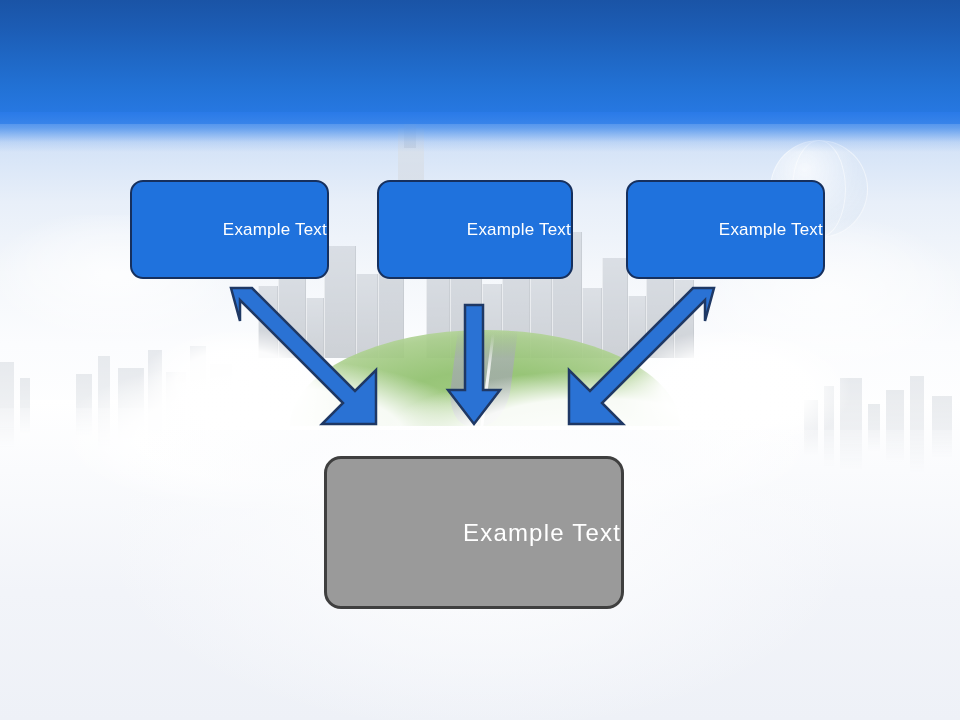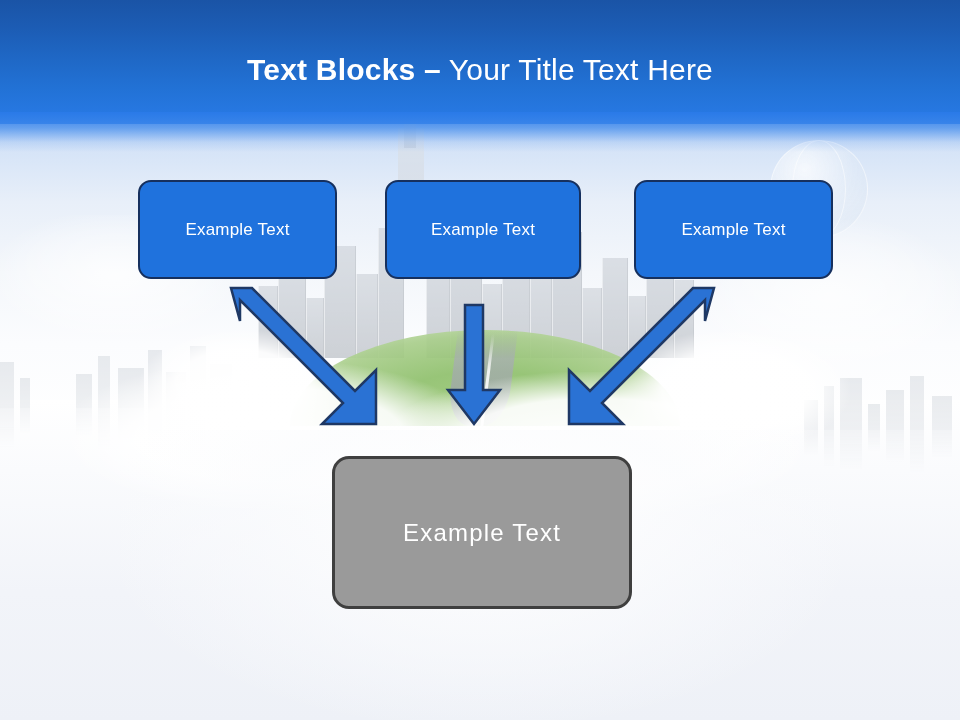--- a/index.html
+++ b/index.html
@@ -158,23 +158,22 @@
     border: 1px solid rgba(255,255,255,0.75);
     opacity: 0.7;
   }
 
   
   .tbox {
     position: absolute;
     box-sizing: border-box;
     display: flex;
     align-items: center;
-    justify-content: center;
+    justify-content: flex-end;
     border-radius: 13px;
-    margin-left: 8px;
   }
   .tbox.blue {
     background: #1f72dd;
     border: 2px solid #16305e;
     color: #ffffff;
     font-size: 17px;
     letter-spacing: 0.2px;
   }
   .tbox.gray {
     background: #9a9a9a;
@@ -276,21 +275,20 @@
   <div class="cloud cloud-f art"></div>
   <div class="cloud cloud-e art"></div>
   <div class="cloud cloud-c art"></div>
   <div class="cloud cloud-d art"></div>
   <div class="cloud cloud-a art"></div>
   <div class="cloud cloud-b art"></div>
   <div class="bottom-glow art"></div>
 
   <div class="header-band"></div>
   <div class="header-fade"></div>
-  <div class="slide-title"><span class="t-bold">Text Blocks –</span><span class="t-reg"> Your Title Text Here</span></div>
 
   <svg class="arrow-layer" viewBox="0 0 960 720" width="960" height="720">
     <g>
       <path d="M 231,288 L 252,288 L 355,391 L 376,370 L 376,424 L 322,424 L 343,403 L 240,300 L 240,321 Z" fill="#2a72d4" stroke="#1f3864" stroke-width="2.5" stroke-linejoin="miter"></path>
     </g>
     <g>
       <path d="M 465,305 L 483,305 L 483,390 L 500,390 L 474,424 L 448,390 L 465,390 Z" fill="#2a72d4" stroke="#1f3864" stroke-width="2.5" stroke-linejoin="miter"></path>
     </g>
     <g>
       <path d="M 714,288 L 693,288 L 590,391 L 569,370 L 569,424 L 623,424 L 602,403 L 705,300 L 705,321 Z" fill="#2a72d4" stroke="#1f3864" stroke-width="2.5" stroke-linejoin="miter"></path>

